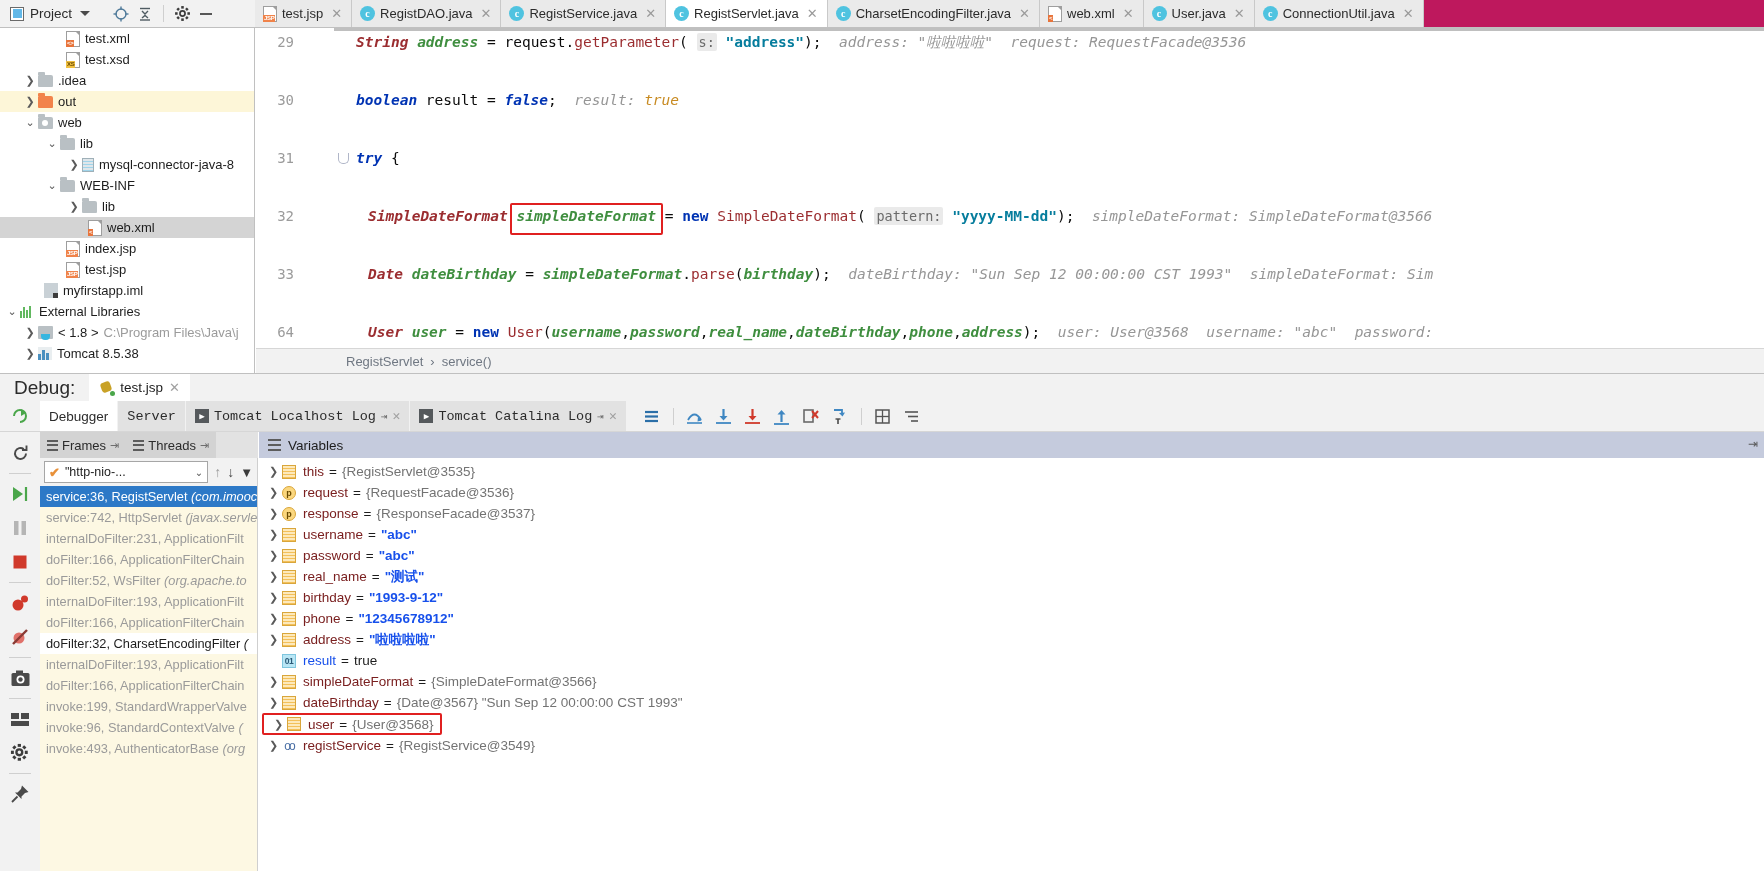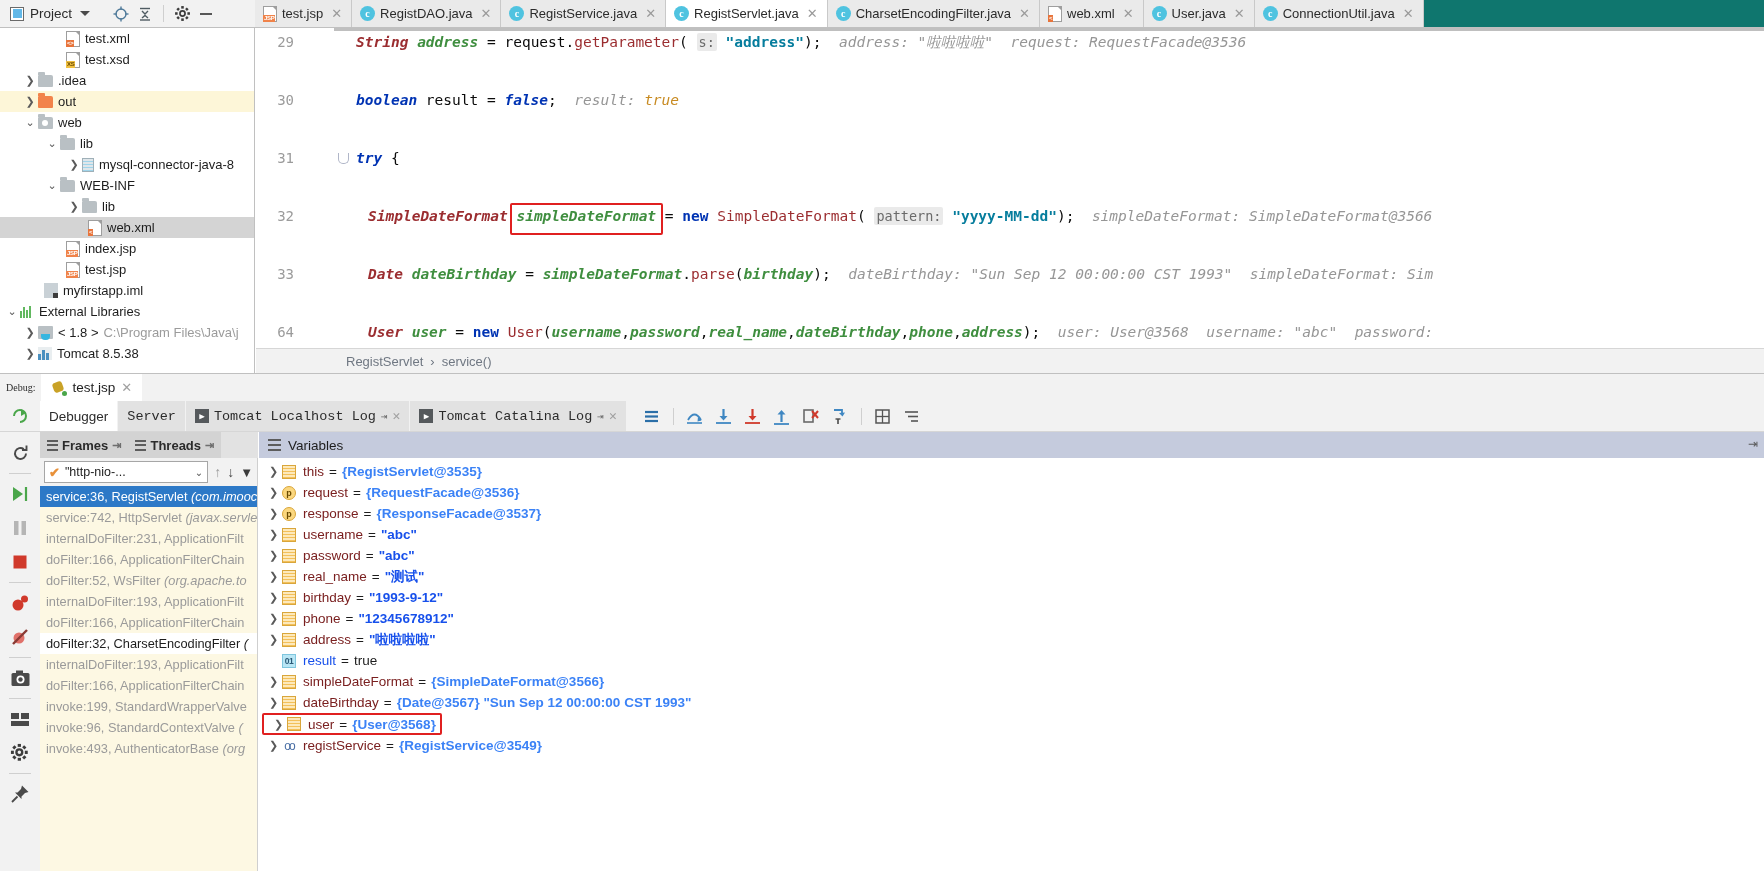--- a/index.html
+++ b/index.html
@@ -11,21 +11,21 @@
     font-family: "Liberation Sans", sans-serif;
     font-size: 13px;
     color: #1d1d1d;
     -webkit-font-smoothing: antialiased;
   }
   .app { position: relative; width: 1764px; height: 871px; }
 
   
   .topbar {
     position: absolute; left: 0; top: 0; width: 1764px; height: 28px;
-    background: #0f766e; border-bottom: 1px solid #c0c0c0;
+    background: #be185d; border-bottom: 1px solid #c0c0c0;
     display: flex; align-items: stretch;
   }
   .proj-header {
     width: 255px; display: flex; align-items: center; gap: 6px;
     padding-left: 10px; background: #f2f2f2; flex: 0 0 255px;
   }
   .proj-sq {
     width: 14px; height: 14px; border: 1px solid #6a6a6a; background: #fff;
     display: flex; align-items: center; justify-content: center;
   }
@@ -197,21 +197,21 @@
     border-top: 1px solid #d6d6d6;
     text-align: right;
   }
 
   
   .debug-head {
     position: absolute; left: 0; top: 373px; width: 1764px; height: 28px;
     background: #f2f2f2; border-top: 1px solid #c0c0c0;
     display: flex; align-items: center;
   }
-  .debug-lbl { padding: 0 6px; font-size: 10px; color: #2b2b2b; font-family: Liberation Serif, serif; }
+  .debug-lbl { padding: 0 14px; font-size: 19px; color: #2b2b2b; }
   .dbg-tab {
     height: 28px; display: flex; align-items: center; gap: 6px;
     padding: 0 10px; background: #ffffff; font-size: 13.5px;
   }
   .bugico { width: 15px; height: 14px; position: relative; }
   .bugico .b1 {
     position: absolute; left: 2px; top: 1px; width: 10px; height: 10px;
     background: #c9a227; border-radius: 3px; transform: rotate(-20deg);
   }
   .bugico .b2 {
@@ -260,21 +260,21 @@
   .ls-sep { width: 22px; height: 1px; background: #cfcfcf; margin: 3px 0; }
 
   
   .frames-hdr {
     position: absolute; left: 40px; top: 432px; width: 218px; height: 26px;
     background: #e2e2e2; display: flex; align-items: stretch;
     font-size: 13px;
   }
   .ftab {
     display: flex; align-items: center; gap: 4px; padding: 0 7px;
-    background: #d3d3d3; color: #2b2b2b; font-weight: bold;
+    background: #d3d3d3; color: #2b2b2b;
   }
   .ftab.active { background: #d3d3d3; }
   .lines-ico {
     width: 11px; height: 11px; display: flex; flex-direction: column;
     justify-content: space-between;
   }
   .lines-ico span { height: 2px; background: #5c5c5c; display: block; }
   .frames-body {
     position: absolute; left: 40px; top: 458px; width: 218px; height: 413px;
     background: #fdf8e3; overflow: hidden; border-right: 1px solid #cfcfcf;
@@ -333,21 +333,21 @@
     color: #2b5a78; font-size: 8.5px; display: flex; align-items: center;
     justify-content: center; font-weight: bold; letter-spacing: -0.5px;
   }
   .vico.oo {
     background: none; border: none; color: #4a6fa5; font-size: 12px;
     display: flex; align-items: center; justify-content: center;
     background-image: none; letter-spacing: -2px;
   }
   .vname { color: #7a2020; }
   .veq { color: #1d1d1d; margin: 0 5px; }
-  .vref { color: #3b82f6; font-weight: bold; }
+  .vref { color: #737373; }
   .vstr { color: #1750eb; font-weight: bold; }
   .vbool { color: #1d1d1d; }
   .vred-box { border: 2px solid #e02020; border-radius: 2px; }
 </style>
 </head>
 <body>
 
 <div class="app">
 
   <div class="topbar">

